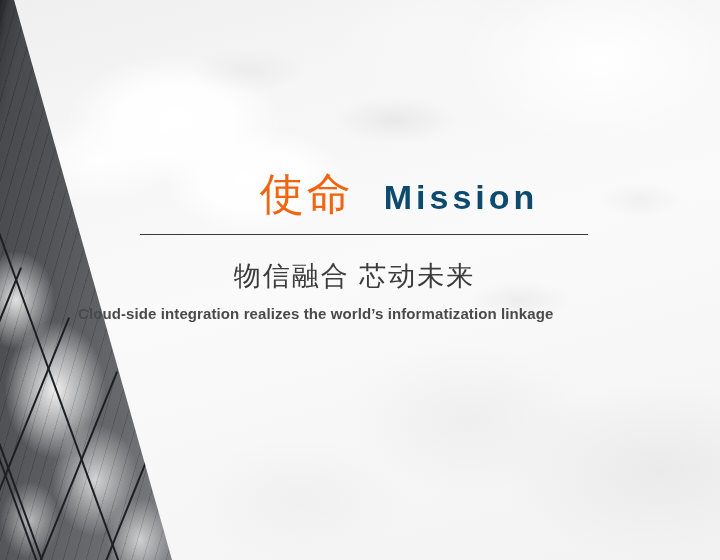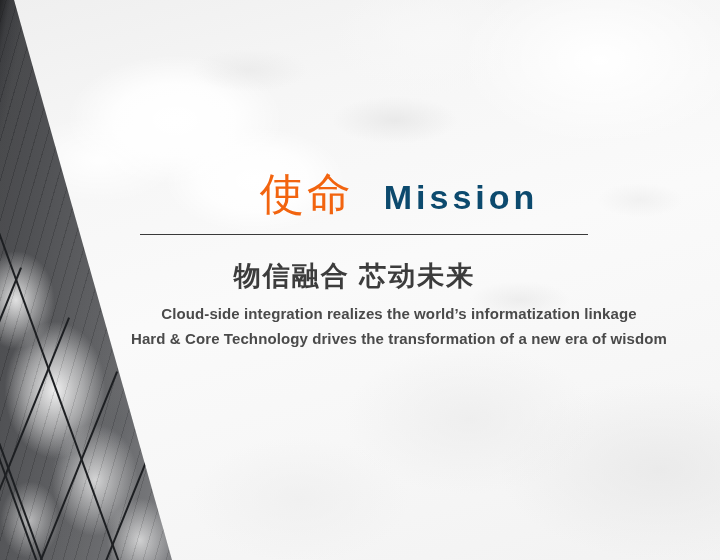--- a/index.html
+++ b/index.html
@@ -147,35 +147,34 @@
 
   .subtitle {
     position: absolute;
     left: 0;
     top: 258px;
     width: 631px;
     padding-left: 78px;
     box-sizing: border-box;
     text-align: center;
     font-size: 27px;
-    font-weight: 700;
+    font-weight: 400;
     color: #3c3c3c;
     letter-spacing: 2px;
     line-height: 1.35;
     white-space: nowrap;
   }
 
   .body-lines {
     position: absolute;
     left: 0;
     top: 301px;
     width: 720px;
     padding-left: 78px;
     box-sizing: border-box;
-    text-align: center;
   }
   .body-line {
     font-size: 15px;
     font-weight: 600;
     color: #4a4a4a;
     line-height: 25px;
     white-space: nowrap;
     letter-spacing: 0.1px;
   }
 </style>
@@ -210,17 +209,16 @@
       <span class="heading-cn">使命</span>
       <span class="heading-en">Mission</span>
     </div>
 
     <div class="divider"></div>
 
     <div class="subtitle">物信融合 芯动未来</div>
 
     <div class="body-lines">
       <div class="body-line">Cloud-side integration realizes the world’s informatization linkage</div>
-      <div class="body-line">Hard &amp; Core Technology drives the transformation of a new era of wisdom</div>
     </div>
 
   </div>
 </div>
 
 </body></html>

